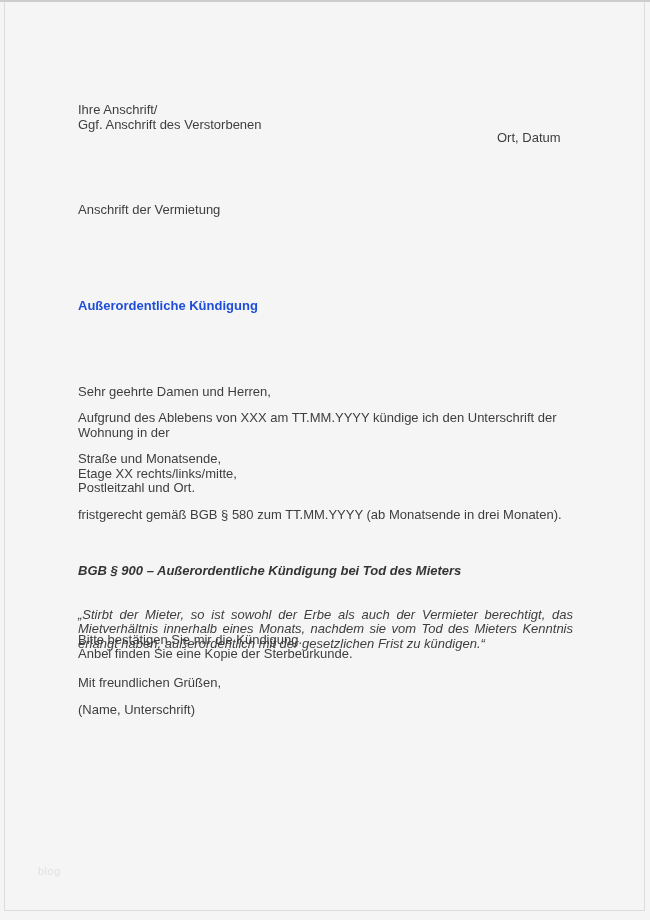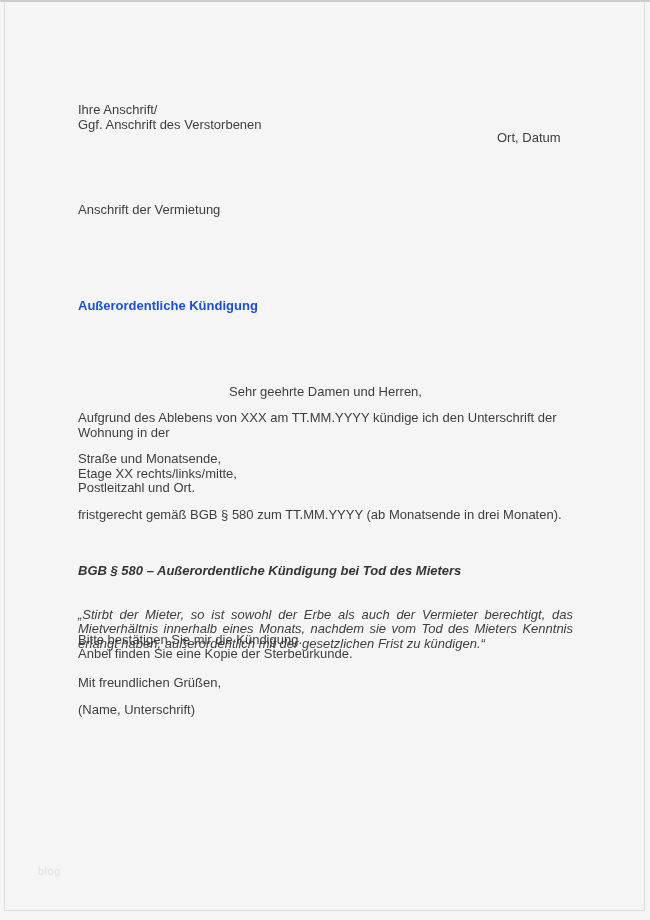--- a/index.html
+++ b/index.html
@@ -24,21 +24,21 @@
     left: 78px;
     width: 495px;
     font-size: 13px;
     line-height: 14.5px;
     white-space: pre-wrap;
   }
   #p-sender       { top: 103px; }
   #p-date         { top: 103px; left: 497px; width: 120px; margin-top: 28px; }
   #p-recipient    { top: 203px; }
   #p-subject      { top: 299px; font-weight: bold; color: #1d4ed8; }
-  #p-salutation   { top: 385px; text-align: center; }
+  #p-salutation   { top: 385px; }
   #p-intro        { top: 411px; }
   #p-address      { top: 452px; }
   #p-notice       { top: 508px; }
   #p-law          { top: 535px; }
   #law-heading    { font-weight: bold; font-style: italic; color: #343434; }
   #law-quote      { font-style: italic; text-align: justify; }
   #p-enclosure    { top: 607px; margin-top: 40px; }
   #p-confirmation { top: 633px; }
   #p-closing      { top: 676px; }
   #p-signature    { top: 703px; }
@@ -62,21 +62,21 @@
 
 <div id="p-sender" class="block"><div>Ihre Anschrift/</div><div>Ggf. Anschrift des Verstorbenen</div></div>
 <div id="p-date" class="block">Ort, Datum</div>
 <div id="p-recipient" class="block">Anschrift der Vermietung</div>
 <div id="p-subject" class="block">Außerordentliche Kündigung</div>
 <div id="p-salutation" class="block">Sehr geehrte Damen und Herren,</div>
 <div id="p-intro" class="block">Aufgrund des Ablebens von XXX am TT.MM.YYYY kündige ich den Unterschrift der Wohnung in der</div>
 <div id="p-address" class="block"><div>Straße und Monatsende,</div><div>Etage XX rechts/links/mitte,</div><div>Postleitzahl und Ort.</div></div>
 <div id="p-notice" class="block">fristgerecht gemäß BGB § 580 zum TT.MM.YYYY (ab Monatsende in drei Monaten).</div>
 <div id="p-law" class="block">
-  <div id="law-heading">BGB § 580 – Außerordentliche Kündigung bei Tod des Mieters</div>
+  <div id="law-heading">BGB § 900 – Außerordentliche Kündigung bei Tod des Mieters</div>
   <div id="law-quote">„Stirbt der Mieter, so ist sowohl der Erbe als auch der Vermieter berechtigt, das Mietverhältnis innerhalb eines Monats, nachdem sie vom Tod des Mieters Kenntnis erlangt haben, außerordentlich mit der gesetzlichen Frist zu kündigen.“</div>
 </div>
 <div id="p-enclosure" class="block">Anbei finden Sie eine Kopie der Sterbeurkunde.</div>
 <div id="p-confirmation" class="block">Bitte bestätigen Sie mir die Kündigung.</div>
 <div id="p-closing" class="block">Mit freundlichen Grüßen,</div>
 <div id="p-signature" class="block">(Name, Unterschrift)</div>
 
 <div id="watermark">blog</div>
 
 </body></html>

